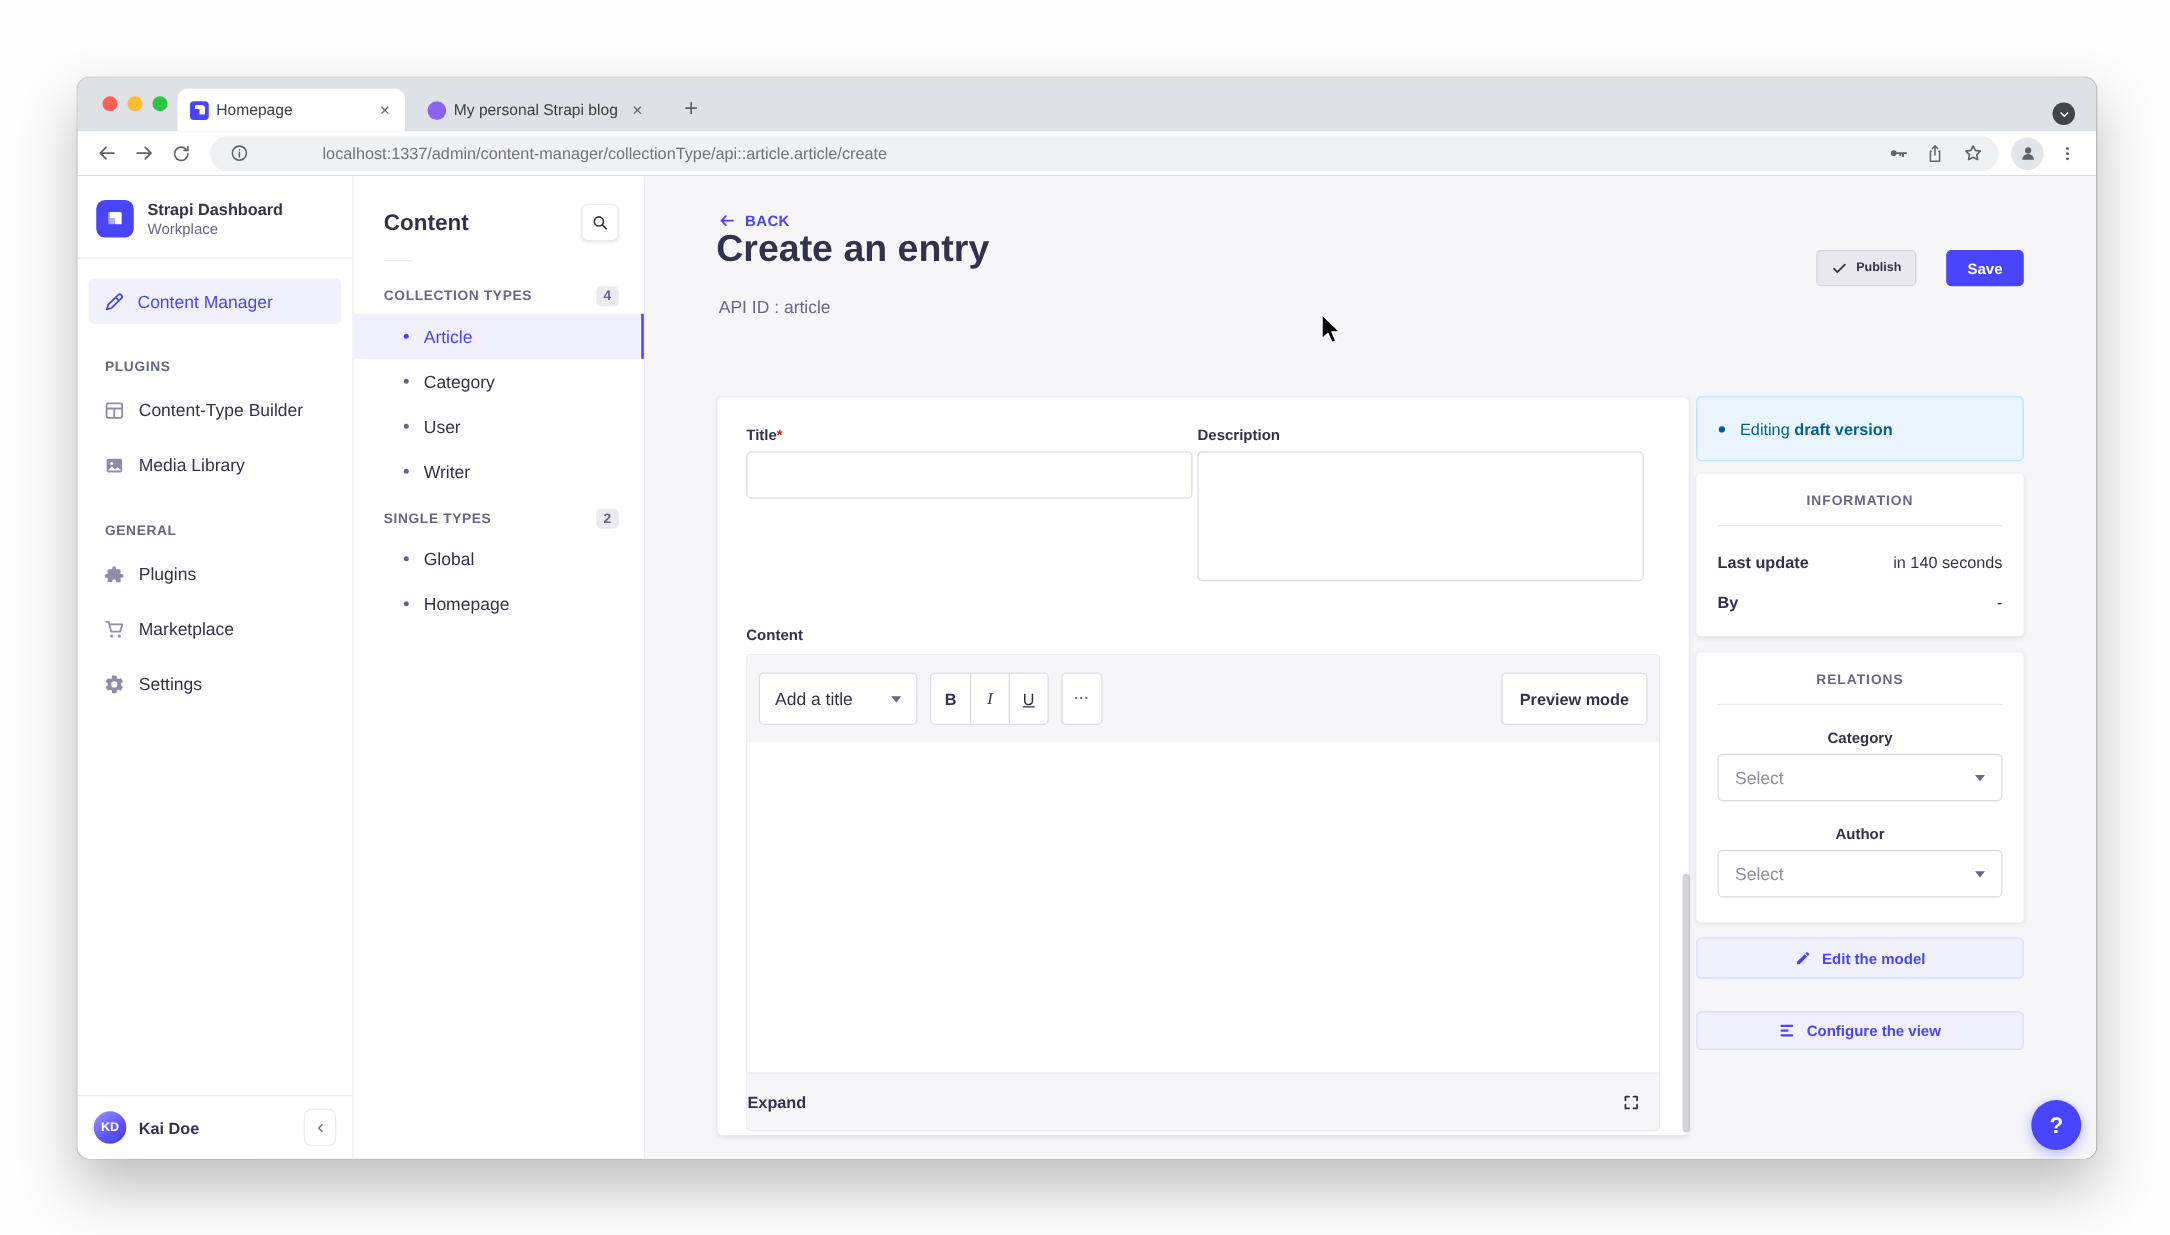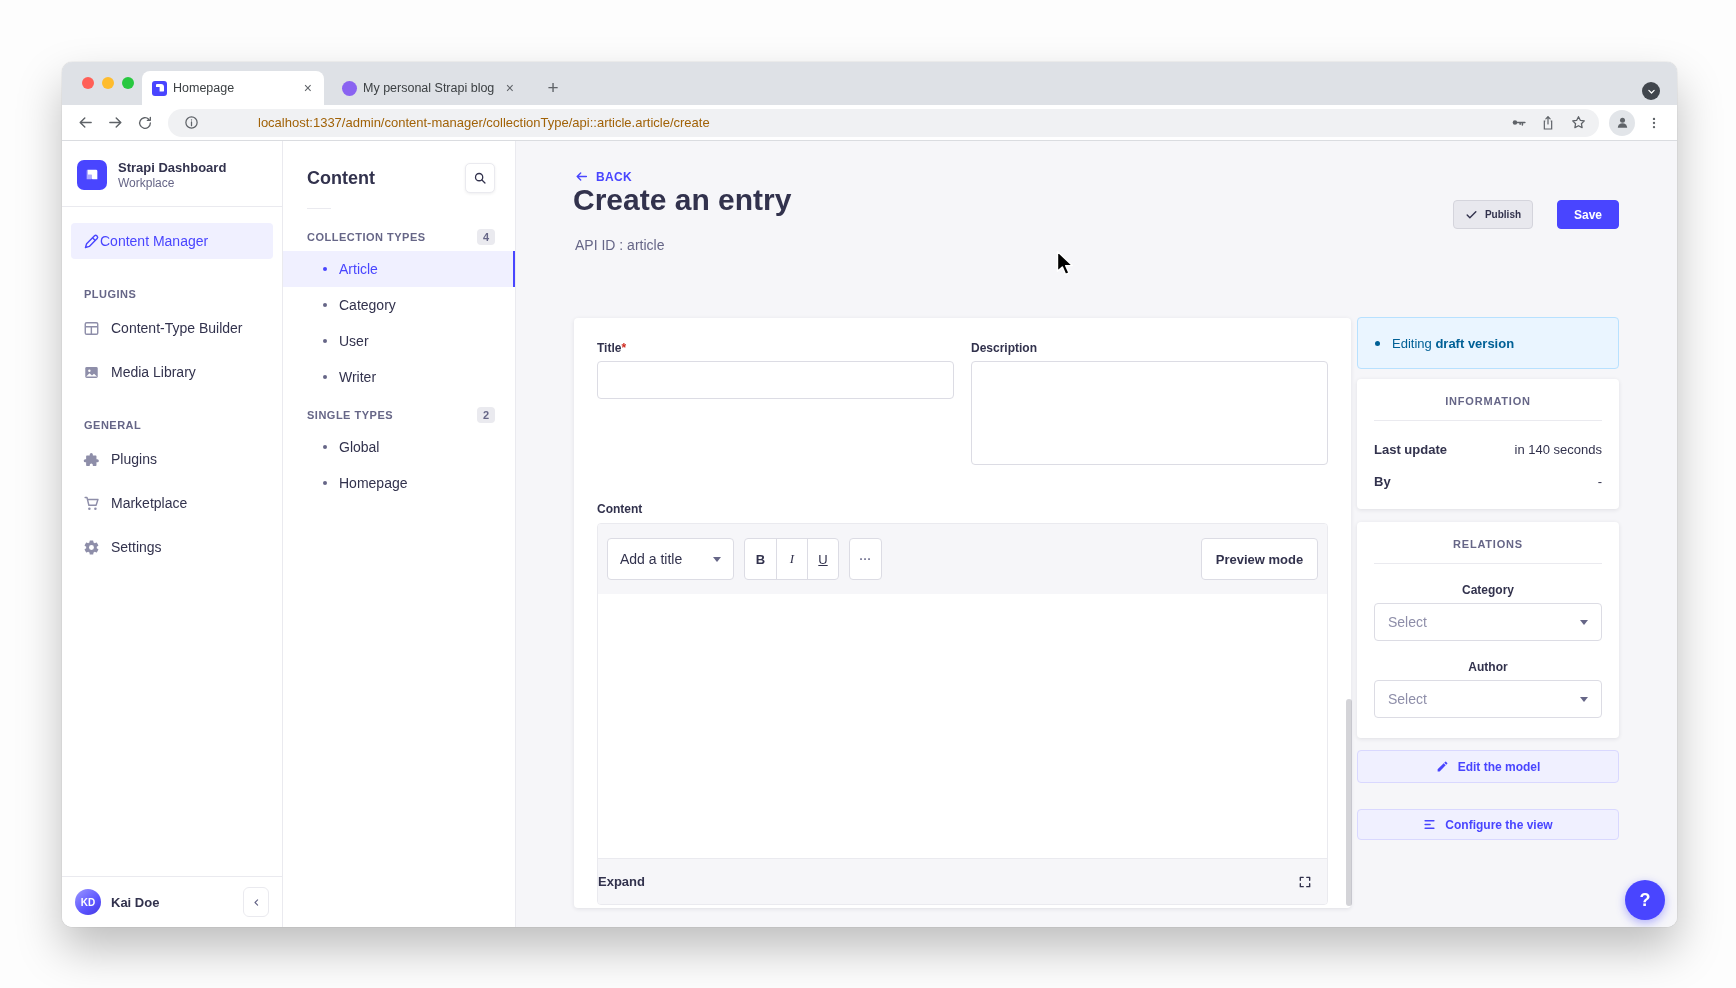--- a/index.html
+++ b/index.html
@@ -32,36 +32,36 @@
   .fav-circle{width:15px;height:15px;border-radius:50%;background:#8a63f1;flex:none;}
   .newtab{position:absolute;left:478px;top:13px;width:26px;height:26px;display:flex;align-items:center;justify-content:center;
     font-size:19px;color:#5f6368;border-radius:50%;}
   .tabsearch{position:absolute;right:17px;top:20px;width:18px;height:18px;border-radius:50%;background:#41464d;
     display:flex;align-items:center;justify-content:center;}
   .chrome-toolbar{height:36px;background:#fff;border-bottom:1px solid #dadce0;display:flex;align-items:center;
     padding:0 10px;flex:none;gap:4px;}
   .navbtn{width:26px;height:26px;display:flex;align-items:center;justify-content:center;color:var(--chrome_icon);border-radius:50%;}
   .omnibox{flex:1;height:28px;margin-left:6px;background:#f0f1f3;border-radius:14px;display:flex;align-items:center;
     padding:0 10px 0 12px;gap:8px;}
-  .omnibox .url{flex:1;font-size:13px;color:#a16207;white-space:nowrap;overflow:hidden;padding-left:48px;}
+  .omnibox .url{flex:1;font-size:13px;color:#737373;white-space:nowrap;overflow:hidden;padding-left:48px;}
   .obicon{color:var(--chrome_icon);display:flex;align-items:center;justify-content:center;width:22px;height:22px;}
   .avatarbtn{width:26px;height:26px;border-radius:50%;background:#e2e5e9;display:flex;align-items:center;justify-content:center;color:#5f6368;margin:0 2px 0 6px;}
 
   
   .app{flex:1;display:flex;background:var(--bg);min-height:0;}
 
   
   .sidebar{width:221px;background:#fff;border-right:1px solid var(--border_light);display:flex;flex-direction:column;flex:none;}
   .brand{display:flex;gap:11px;align-items:center;padding:19px 15px 16px;border-bottom:1px solid var(--border_light);}
   .logo{width:30px;height:30px;border-radius:7px;background:var(--primary);display:flex;align-items:center;justify-content:center;flex:none;}
   .brand .name{font-size:13px;font-weight:700;color:var(--text);}
   .brand .sub{font-size:12px;color:var(--muted);margin-top:1px;}
   .navwrap{padding:16px 9px 0;}
   .cmitem{height:36px;border-radius:4px;background:var(--primary_light);color:var(--primary);
-    display:flex;align-items:center;gap:0;padding:0 12px;font-size:14px;font-weight:500;}
+    display:flex;align-items:center;gap:10px;padding:0 12px;font-size:14px;font-weight:500;}
   .sechead{margin:29px 0 10px;padding-left:13px;font-size:11px;font-weight:700;letter-spacing:.5px;color:var(--muted);}
   .navitem{height:36px;display:flex;align-items:center;gap:11px;padding:0 12px;font-size:14px;color:var(--text);border-radius:4px;margin-bottom:8px;}
   .navitem .ic{color:#8e8ea9;display:flex;}
   .userrow{margin-top:auto;border-top:1px solid var(--border_light);height:51px;display:flex;align-items:center;padding:0 13px;gap:10px;}
   .kdavatar{width:26px;height:26px;border-radius:50%;background:linear-gradient(140deg,#9b97ff 0%,#5b54ff 60%,#4438e0 100%);
     color:#fff;font-size:10px;font-weight:700;display:flex;align-items:center;justify-content:center;flex:none;}
   .username{font-size:13px;font-weight:600;color:var(--text);}
   .collapsebtn{margin-left:auto;width:26px;height:30px;border:1px solid var(--border_light);border-radius:6px;background:#fff;
     display:flex;align-items:center;justify-content:center;color:var(--muted);}
 
@@ -86,21 +86,21 @@
     font-size:12px;font-weight:700;letter-spacing:.3px;}
   .pagetitle{position:absolute;left:57px;top:42px;font-size:30px;font-weight:700;color:var(--text);}
   .pagesub{position:absolute;left:59px;top:96px;font-size:14px;color:var(--muted);}
   .btn-publish{position:absolute;left:937px;top:59px;width:80px;height:29px;background:#e8e8ee;border:1px solid #d4d4dc;
     border-radius:4px;display:flex;align-items:center;justify-content:center;gap:7px;font-size:10px;font-weight:600;color:var(--text);}
   .btn-save{position:absolute;left:1041px;top:59px;width:62px;height:29px;background:var(--primary);border:1px solid var(--primary);
     border-radius:4px;display:flex;align-items:center;justify-content:center;font-size:12px;font-weight:600;color:#fff;}
 
   .formcard{position:absolute;left:58px;top:177px;width:777px;height:590px;background:#fff;border-radius:4px;
     box-shadow:0 1px 4px rgba(33,33,52,.1);padding:23px;}
-  .fieldrow{display:flex;gap:17px;}
+  .fieldrow{display:flex;gap:4px;}
   .fld{display:flex;flex-direction:column;}
   .fld-title{width:357px;}
   .fld-desc{width:357px;}
   .flabel{font-size:12px;font-weight:700;color:var(--text);}
   .flabel .req{color:var(--danger);}
   .tinput{margin-top:6px;height:38px;border:1px solid var(--border);border-radius:4px;background:#fff;font-size:14px;padding:0 12px;color:var(--text);outline:none;width:100%;font-family:"Liberation Sans",sans-serif;}
   .tarea{margin-top:6px;height:104px;border:1px solid var(--border);border-radius:4px;background:#fff;resize:none;outline:none;width:100%;font-family:"Liberation Sans",sans-serif;font-size:14px;padding:8px 12px;color:var(--text);}
   .contentblock{margin-top:34px;}
   .editor{margin-top:6px;height:382px;border:1px solid var(--border_light);border-radius:4px;overflow:hidden;display:flex;flex-direction:column;background:#fff;}
   .ed-toolbar{height:70px;background:var(--bg);display:flex;align-items:center;padding:0 9px;gap:10px;flex:none;}

